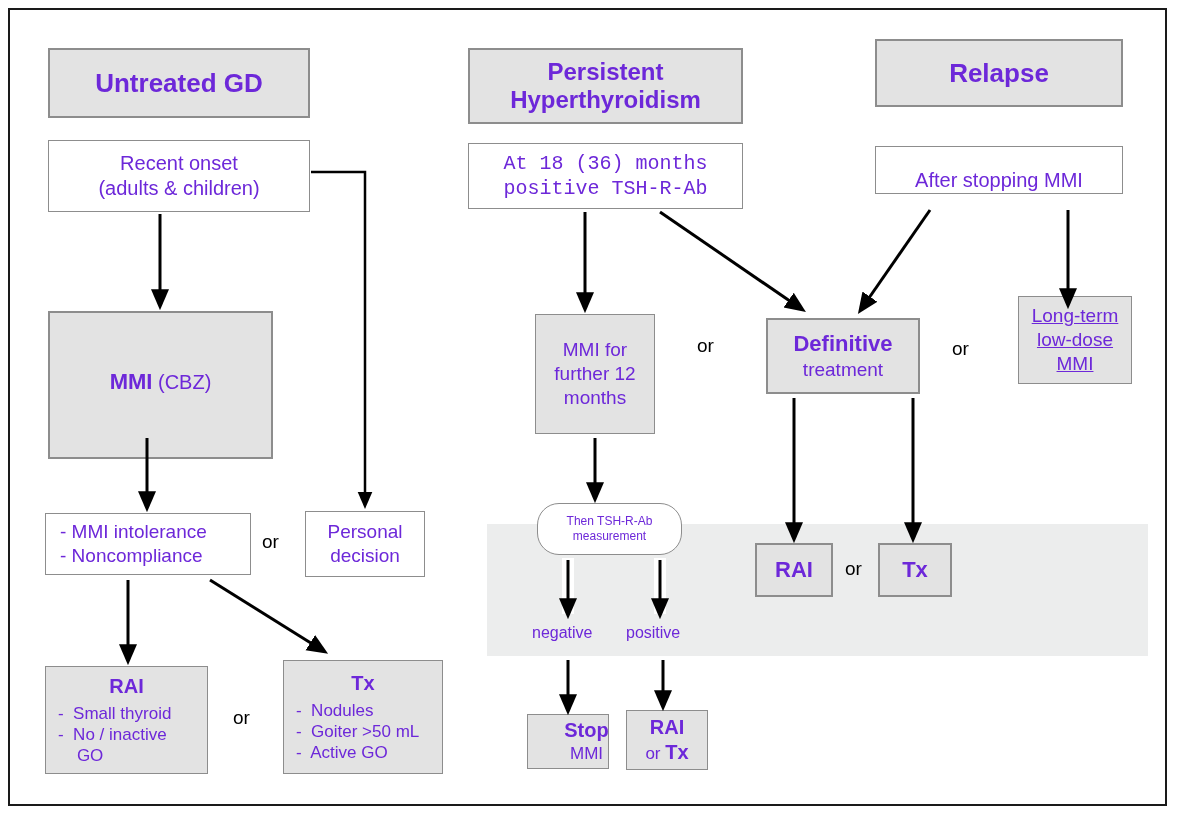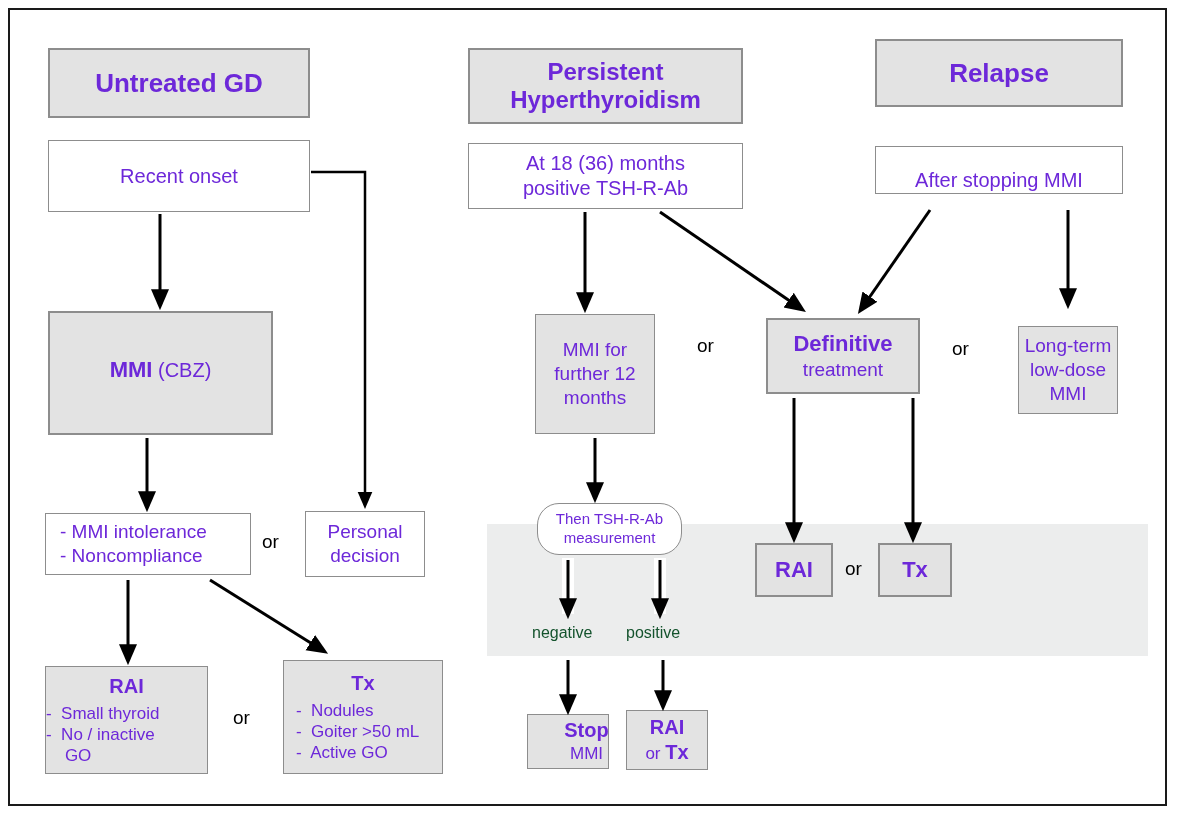--- a/index.html
+++ b/index.html
@@ -68,21 +68,21 @@
   }
   .plain17 {
     font-size: 19px;
     font-weight: normal;
   }
   .plain16 {
     font-size: 17px;
     font-weight: normal;
   }
   .plain14 {
-    font-size: 15px;
+    font-size: 12px;
     font-weight: normal;
     border-radius: 22px;
   }
   .bold20 {
     font-size: 22px;
     font-weight: bold;
   }
   .bold18 {
     font-size: 20px;
     font-weight: bold;
@@ -93,21 +93,21 @@
     padding-left: 14px;
   }
   .or-label {
     position: absolute;
     font-size: 19px;
     color: #000;
   }
   .small-label {
     position: absolute;
     font-size: 16px;
-    color: #14532d;
+    color: #6d28d9;
   }
   svg.arrows {
     position: absolute;
     left: 0;
     top: 0;
     width: 1177px;
     height: 816px;
     pointer-events: none;
   }
   .row-line {
@@ -132,23 +132,24 @@
     <span class="row-line">Persistent</span>
     <span class="row-line">Hyperthyroidism</span>
   </div>
 
   <div class="box grey title" style="left:875px; top:39px; width:248px; height:68px;">
     <span>Relapse</span>
   </div>
 
   <div class="box white plain18" style="left:48px; top:140px; width:262px; height:72px;">
     <span class="row-line">Recent onset</span>
-  </div>
-
-  <div class="box grey" style="left:48px; top:311px; width:225px; height:124px;">
+    <span class="row-line">(adults &amp; children)</span>
+  </div>
+
+  <div class="box grey" style="left:48px; top:311px; width:225px; height:148px;">
     <div style="width:100%; text-align:center; margin-bottom:6px;">
       <span class="bold20">MMI</span><span class="plain18"> (CBZ)</span>
     </div>
   </div>
 
   <div class="box white plain17 leftlist" style="left:45px; top:513px; width:206px; height:62px;">
     <span class="row-line">- MMI intolerance</span>
     <span class="row-line">- Noncompliance</span>
   </div>
 
@@ -158,21 +159,21 @@
 
   <div class="box white plain17" style="left:305px; top:511px; width:120px; height:66px;">
     <span class="row-line">Personal</span>
     <span class="row-line">decision</span>
   </div>
 
   <div class="box grey-thin" style="left:45px; top:666px; width:163px; height:108px;">
     <div style="width:100%; text-align:center; margin-bottom:4px;">
       <span class="bold18">RAI</span>
     </div>
-    <div style="width:100%; box-sizing:border-box; text-align:left;">
+    <div style="width:100%; padding-left:12px; box-sizing:border-box; text-align:left;">
       <span class="plain16 row-line">-  Small thyroid</span>
       <span class="plain16 row-line">-  No / inactive</span>
       <span class="plain16 row-line">    GO</span>
     </div>
   </div>
 
   <div class="or-label" style="left:233px; top:707px;">
     <span>or</span>
   </div>
 
@@ -180,21 +181,21 @@
     <div style="width:100%; text-align:center; margin-bottom:4px;">
       <span class="bold18">Tx</span>
     </div>
     <div style="width:100%; padding-left:12px; box-sizing:border-box; text-align:left;">
       <span class="plain16 row-line">-  Nodules</span>
       <span class="plain16 row-line">-  Goiter &gt;50 mL</span>
       <span class="plain16 row-line">-  Active GO</span>
     </div>
   </div>
 
-  <div class="box white plain18" style="left:468px; top:143px; width:275px; height:66px;">
+  <div class="box white plain18" style="left:468px; top:143px; width:275px; height:66px;font-family:Liberation Mono, monospace;">
     <span class="row-line">At 18 (36) months</span>
     <span class="row-line">positive TSH-R-Ab</span>
   </div>
 
   <div class="box grey-thin plain17" style="left:535px; top:314px; width:120px; height:120px;">
     <span class="row-line">MMI for</span>
     <span class="row-line">further 12</span>
     <span class="row-line">months</span>
   </div>
 
@@ -230,21 +231,21 @@
 
   <div class="box grey" style="left:766px; top:318px; width:154px; height:76px;">
     <span class="bold20 row-line">Definitive</span>
     <span class="plain17 row-line">treatment</span>
   </div>
 
   <div class="or-label" style="left:952px; top:338px;">
     <span>or</span>
   </div>
 
-  <div class="box grey-thin plain17" style="left:1018px; top:326px; width:100px; height:88px;">
+  <div class="box grey-thin plain17" style="left:1018px; top:296px; width:114px; height:88px;text-decoration:underline;">
     <span class="row-line">Long-term</span>
     <span class="row-line">low-dose</span>
     <span class="row-line">MMI</span>
   </div>
 
   <div class="box grey" style="left:755px; top:543px; width:78px; height:54px;">
     <span class="bold20">RAI</span>
   </div>
 
   <div class="or-label" style="left:845px; top:558px;">

